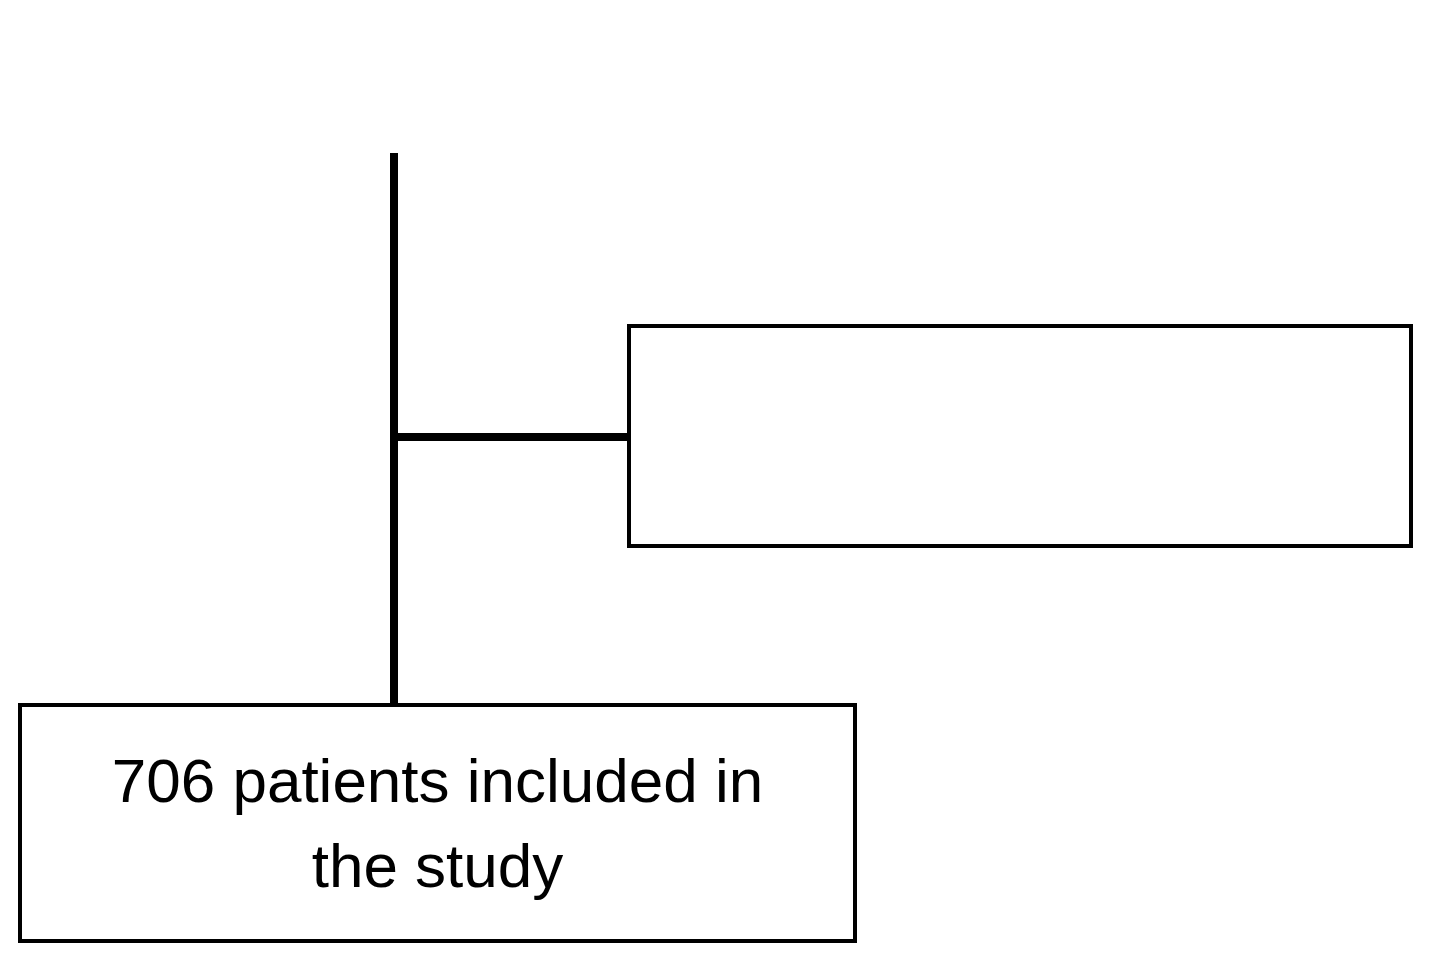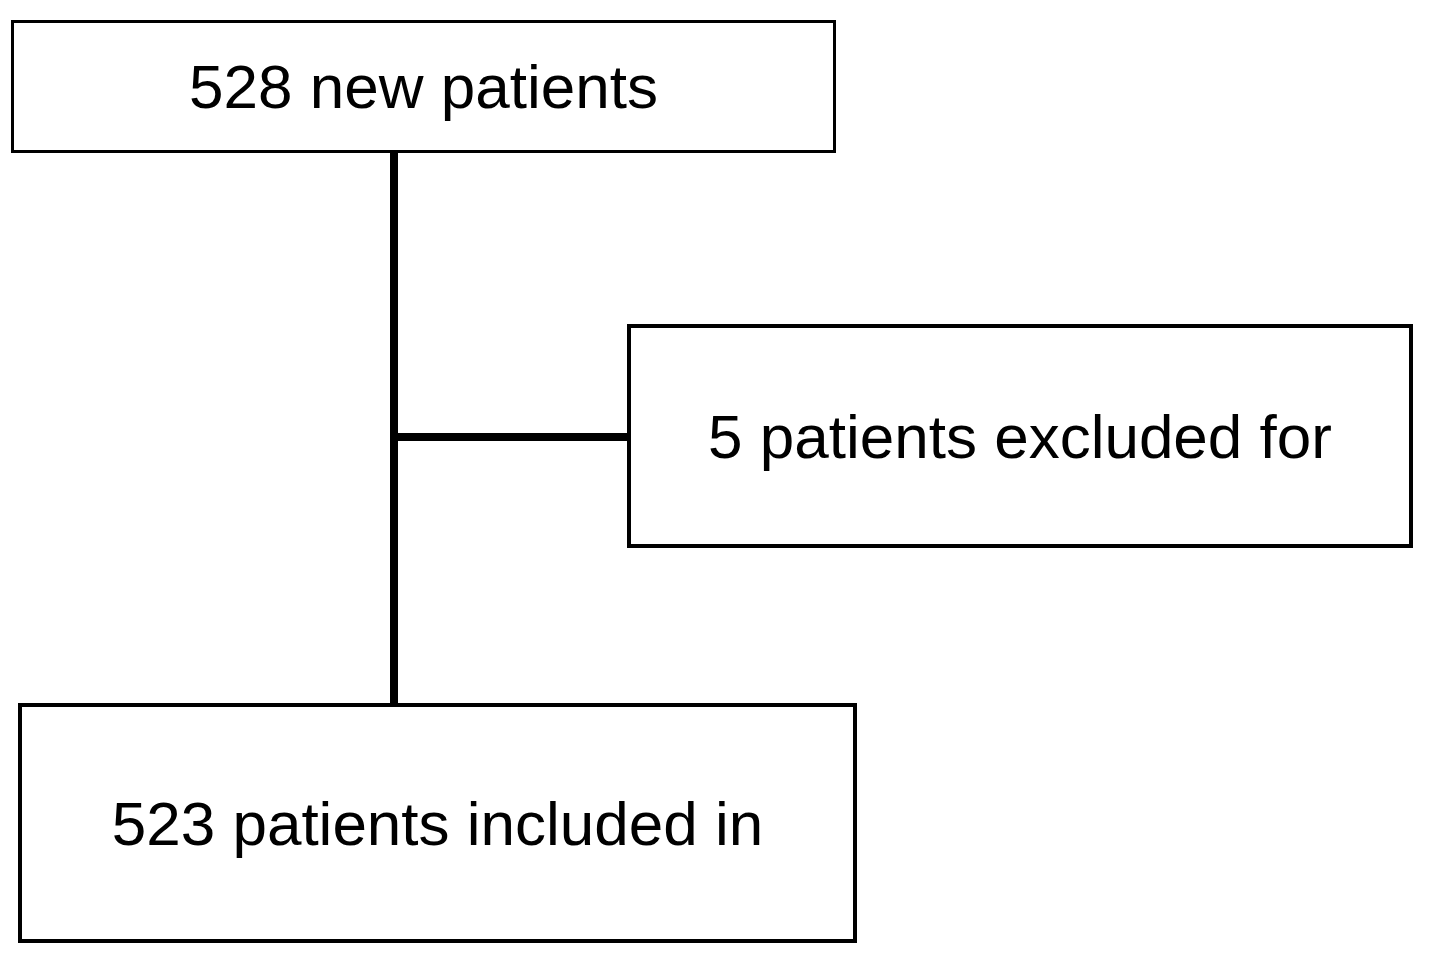--- a/index.html
+++ b/index.html
@@ -68,29 +68,26 @@
   }
   .node-line {
     white-space: nowrap;
   }
 </style>
 </head>
 <body>
 
 <div class="canvas">
 
-  <div class="box box-top">
-    <div class="node-line">528 new patients</div>
-  </div>
 
   <div class="connector connector-vertical"></div>
 
   <div class="connector connector-horizontal"></div>
 
   <div class="box box-excluded">
-    <div class="node-line">5 patients excluded for</div>
   </div>
 
   <div class="box box-bottom">
-    <div class="node-line">523 patients included in</div>
+    <div class="node-line">706 patients included in</div>
+    <div class="node-line">the study</div>
   </div>
 
 </div>
 
 </body></html>

